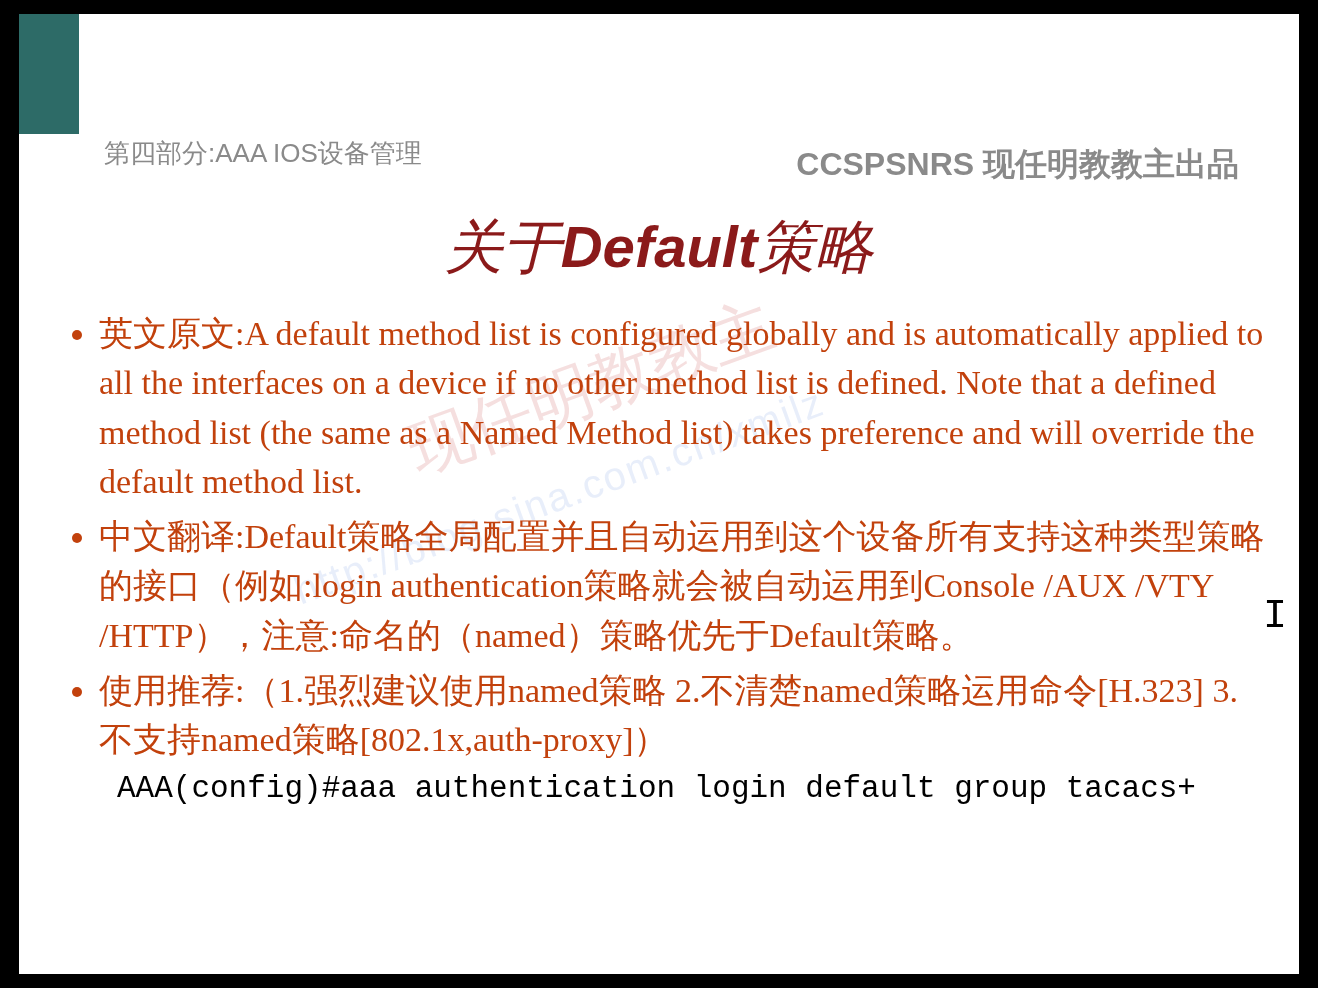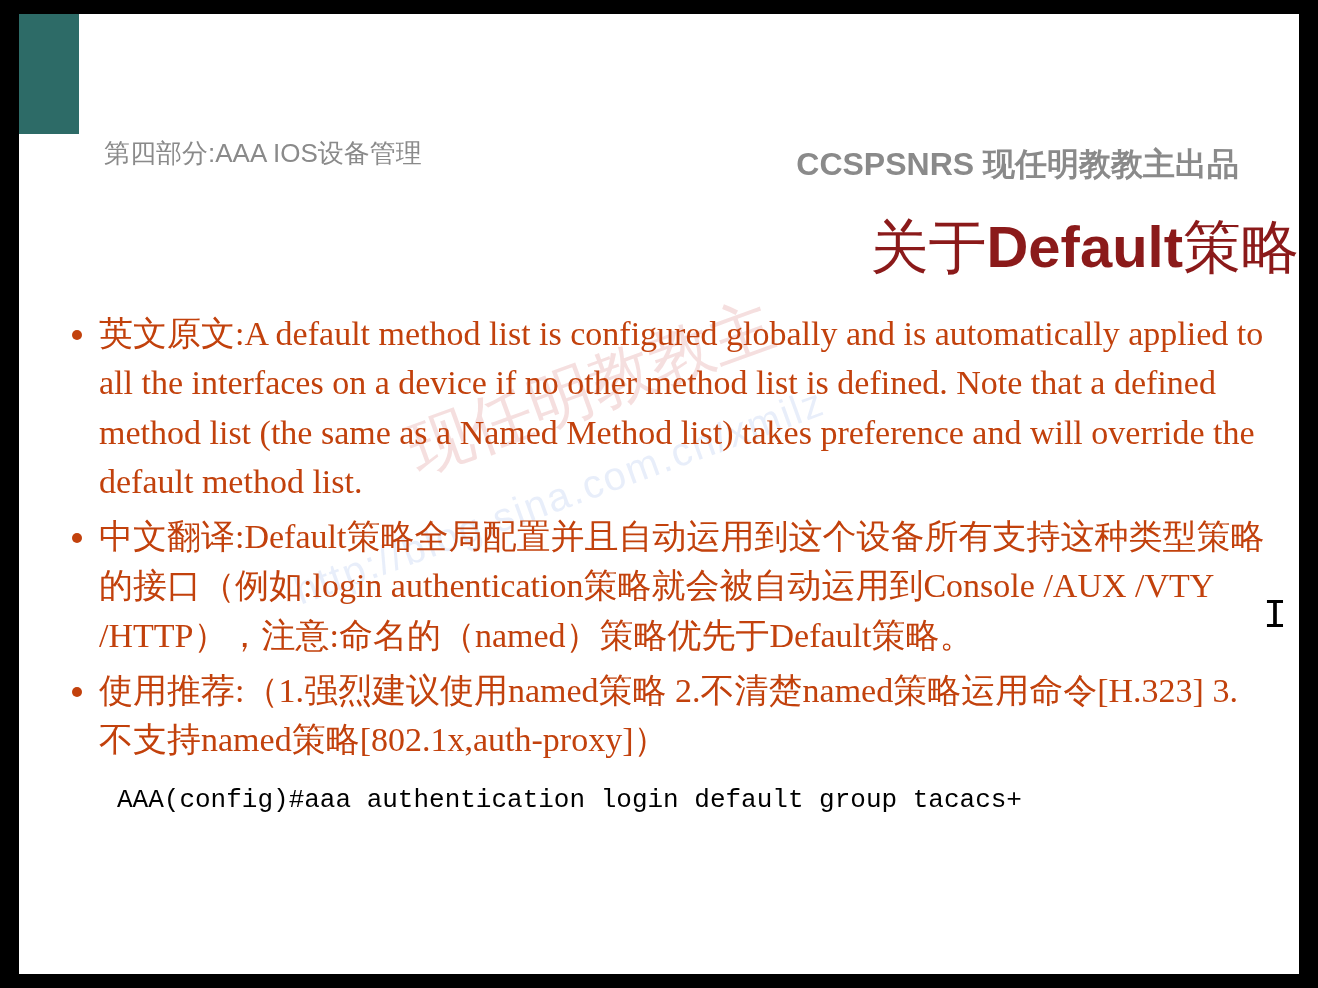--- a/index.html
+++ b/index.html
@@ -49,24 +49,25 @@
     right: 60px;
     font-size: 32px;
     font-weight: bold;
     color: #8a8a8a;
     margin-top: 45px;
   }
   .title {
     position: absolute;
     top: 195px;
     width: 100%;
-    text-align: right;
+    text-align: center;
     font-size: 58px;
     font-family: SimSun, serif;
     color: #8b1a1a;
+    font-style: italic;
   }
   .title .latin {
     font-family: Arial, sans-serif;
     font-weight: bold;
   }
   .body {
     position: absolute;
     top: 295px;
     left: 40px;
     right: 30px;
@@ -77,24 +78,24 @@
     list-style: disc;
   }
   ul.bullets > li {
     font-size: 34px;
     line-height: 1.45;
     color: #c2410c;
     margin-bottom: 6px;
     font-family: SimSun, serif;
   }
   .code-line {
-    margin-top: 20px;
+    margin-top: 6px;
     margin-left: 58px;
     font-family: "Courier New", monospace;
-    font-size: 26px;
+    font-size: 31px;
     color: #000;
   }
   .cursor {
     position: absolute;
     top: 580px;
     right: 12px;
     font-size: 40px;
     font-family: "Courier New", monospace;
     color: #000;
   }

